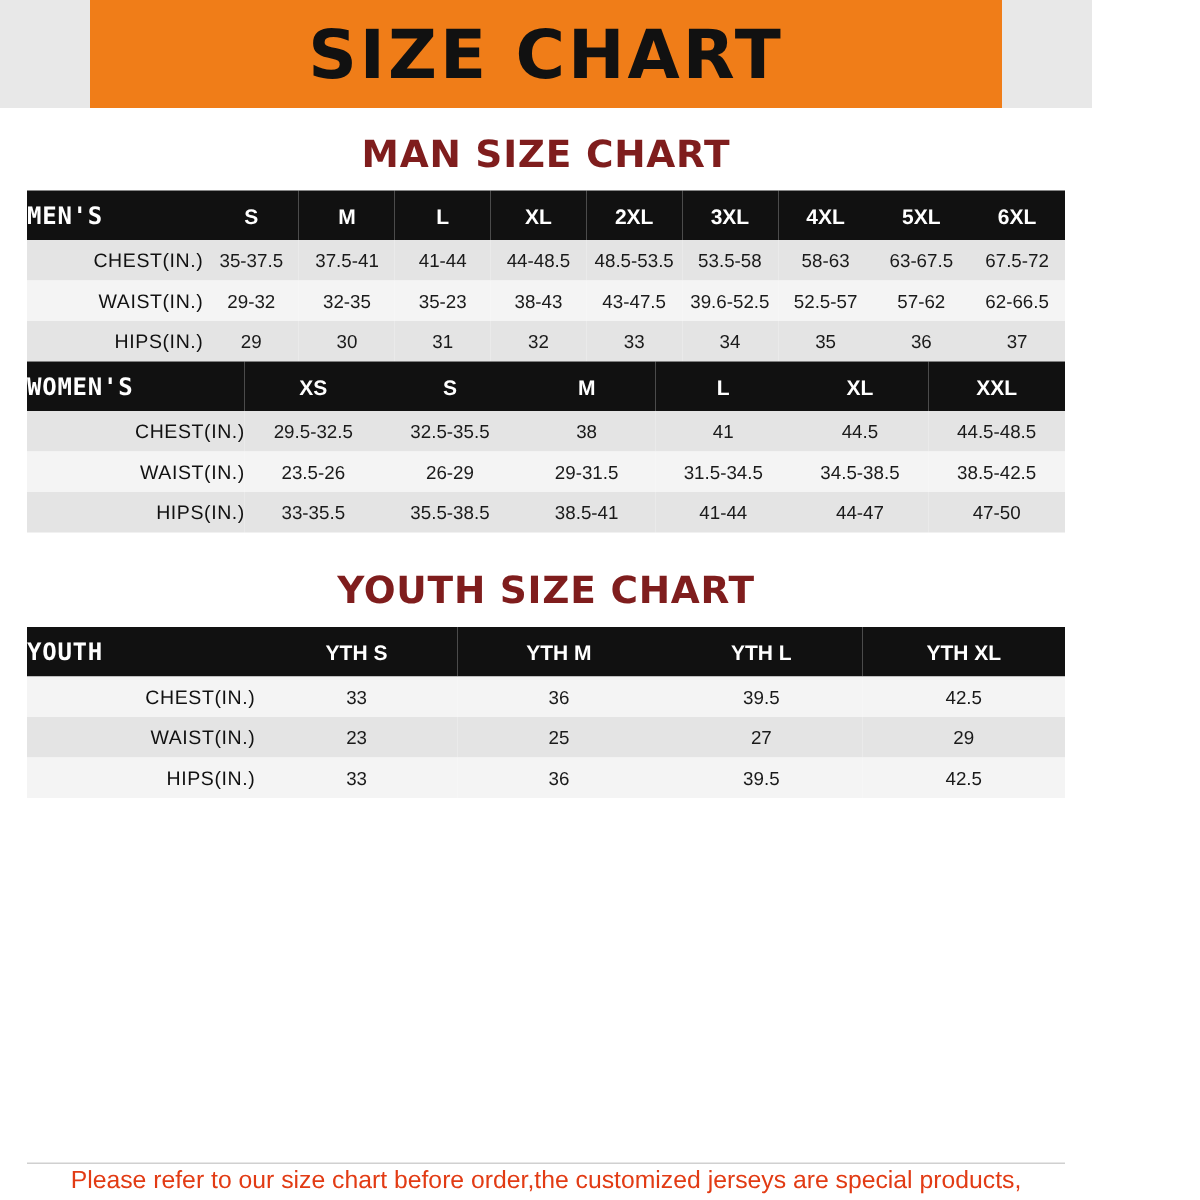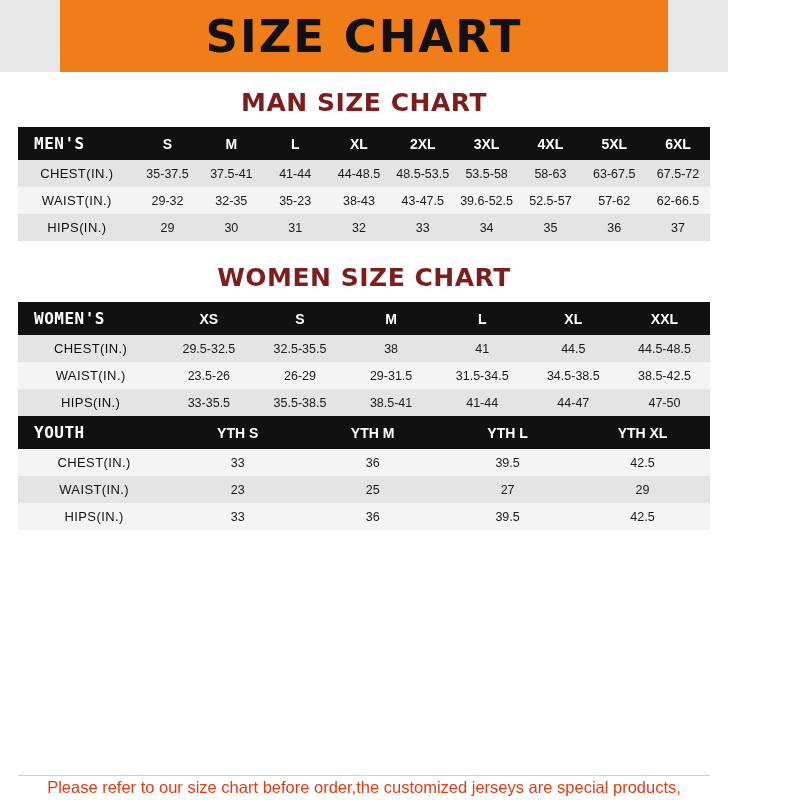--- a/index.html
+++ b/index.html
@@ -88,33 +88,32 @@
   }
   table.chart thead th {
     background: #111111;
     color: #ffffff;
     height: 33px;
     font-size: 14px;
     font-weight: bold;
   }
   table.chart thead th.rowhead {
     text-align: left;
-    padding-left: 16px;
     font-family: "DejaVu Sans Mono", monospace;
     font-size: 16px;
     letter-spacing: 0.5px;
   }
   table.chart tbody tr.odd td { background: #e4e4e4; }
   table.chart tbody tr.even td { background: #f4f4f4; }
   table.chart tbody td.rowhead {
     font-family: "Liberation Sans", sans-serif;
     font-size: 13px;
     letter-spacing: 0.4px;
     color: #111111;
-    text-align: center;
+    text-align: right;
   }
 
   
   .men-tbl col.c0 { width: 17%; }
   .women-tbl col.c0 { width: 21%; }
   .youth-tbl col.c0 { width: 22%; }
 
   
   .note {
     margin: 14px 18px 0 18px;
@@ -199,21 +198,20 @@
           <td>32</td>
           <td>33</td>
           <td>34</td>
           <td>35</td>
           <td>36</td>
           <td>37</td>
         </tr>
       </tbody>
     </table>
 
-    <div class="section-title t2">WOMEN SIZE CHART</div>
     <table class="chart women-tbl">
       <colgroup>
         <col class="c0">
           <col>
           <col>
           <col>
           <col>
           <col>
           <col>
       </colgroup>
@@ -252,20 +250,21 @@
           <td>33-35.5</td>
           <td>35.5-38.5</td>
           <td>38.5-41</td>
           <td>41-44</td>
           <td>44-47</td>
           <td>47-50</td>
         </tr>
       </tbody>
     </table>
 
+    <div class="section-title t3">YOUTH SIZE CHART</div>
     <table class="chart youth-tbl">
       <colgroup>
         <col class="c0">
           <col>
           <col>
           <col>
           <col>
       </colgroup>
       <thead>
         <tr>

